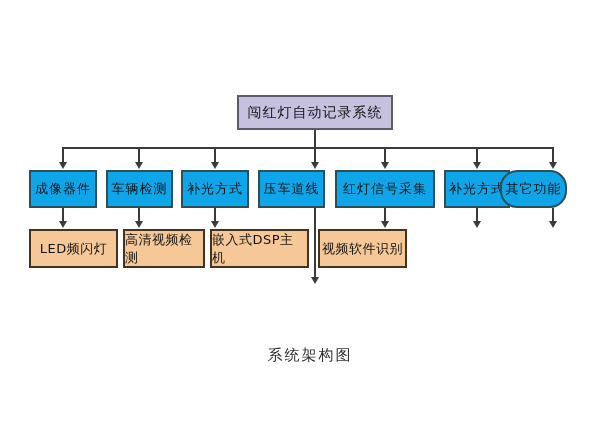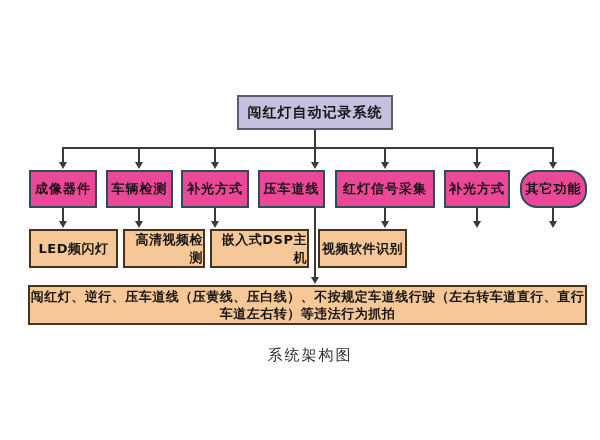--- a/index.html
+++ b/index.html
@@ -3,24 +3,24 @@
 <meta charset="utf-8">
 <style>
   html,body { margin:0; padding:0; background:#ffffff; }
   #stage {
     position:relative; width:600px; height:440px; background:#ffffff;
     font-family:"DejaVu Sans","Liberation Sans",sans-serif; overflow:hidden;
   }
   .box {
     position:absolute; box-sizing:border-box; border:2px solid #444;
     display:flex; align-items:center; justify-content:center;
-    color:#141414; font-weight:700; text-align:right; letter-spacing:1px;
+    color:#141414; font-weight:400; text-align:left; letter-spacing:1px;
   }
   .root   { background:#c7c1e0; border-color:#5c5c6e; font-size:14px; }
-  .module { background:#ec4899; border-color:#2b4f59; font-size:13px; top:170px; height:38px; }
+  .module { background:#0ea5e9; border-color:#2b4f59; font-size:13px; top:170px; height:38px; }
   .impl   { background:#f6c897; border-color:#44331f; font-size:13px; top:229px; height:39px; letter-spacing:0.5px; }
   .violation {
     position:absolute; left:28px; top:285px; width:559px; height:40px;
     box-sizing:border-box; background:#f6c897; border:2px solid #44331f;
     font-size:13px; font-weight:600; color:#141414; text-align:center;
     line-height:17px; letter-spacing:0.5px; padding-top:1px;
   }
   .vline, .hline { position:absolute; background:#3a3a3a; }
   .arrow {
     position:absolute; width:0; height:0;
@@ -56,21 +56,21 @@
   <div class="arrow" style="left:473px; top:162px;"></div>
   <div class="vline" style="left:552px; top:147px; width:2px; height:16px;"></div>
   <div class="arrow" style="left:549px; top:162px;"></div>
 
   <div class="box module" style="left:29px;  width:68px;">成像器件</div>
   <div class="box module" style="left:106px; width:67px;">车辆检测</div>
   <div class="box module" style="left:181px; width:68px;">补光方式</div>
   <div class="box module" style="left:258px; width:67px;">压车道线</div>
   <div class="box module" style="left:335px; width:100px;">红灯信号采集</div>
   <div class="box module" style="left:444px; width:66px;">补光方式</div>
-  <div class="box module" style="left:520px; width:67px;border-radius:17px;">其它功能</div>
+  <div class="box module" style="left:500px; width:67px;border-radius:17px;">其它功能</div>
 
   <div class="vline" style="left:62px;  top:208px; width:2px; height:14px;"></div>
   <div class="arrow" style="left:59px;  top:221px;"></div>
   <div class="vline" style="left:138px; top:208px; width:2px; height:14px;"></div>
   <div class="arrow" style="left:135px; top:221px;"></div>
   <div class="vline" style="left:214px; top:208px; width:2px; height:14px;"></div>
   <div class="arrow" style="left:211px; top:221px;"></div>
   <div class="vline" style="left:384px; top:208px; width:2px; height:14px;"></div>
   <div class="arrow" style="left:381px; top:221px;"></div>
   <div class="vline" style="left:476px; top:208px; width:2px; height:14px;"></div>
@@ -79,20 +79,16 @@
   <div class="arrow" style="left:549px; top:221px;"></div>
 
   <div class="vline" style="left:314px; top:208px; width:2px; height:70px;"></div>
   <div class="arrow" style="left:311px; top:277px;"></div>
 
   <div class="box impl" style="left:29px;  width:89px;">LED频闪灯</div>
   <div class="box impl" style="left:123px; width:82px;">高清视频检测</div>
   <div class="box impl" style="left:210px; width:99px;">嵌入式DSP主机</div>
   <div class="box impl" style="left:318px; width:89px;">视频软件识别</div>
 
-  <div class="violation">
-    <div>闯红灯、逆行、压车道线（压黄线、压白线）、不按规定车道线行驶（左右转车道直行、直行</div>
-    <div>车道左右转）等违法行为抓拍</div>
-  </div>
 
   <div class="caption">系统架构图</div>
 
 </div>
 
 </body></html>

